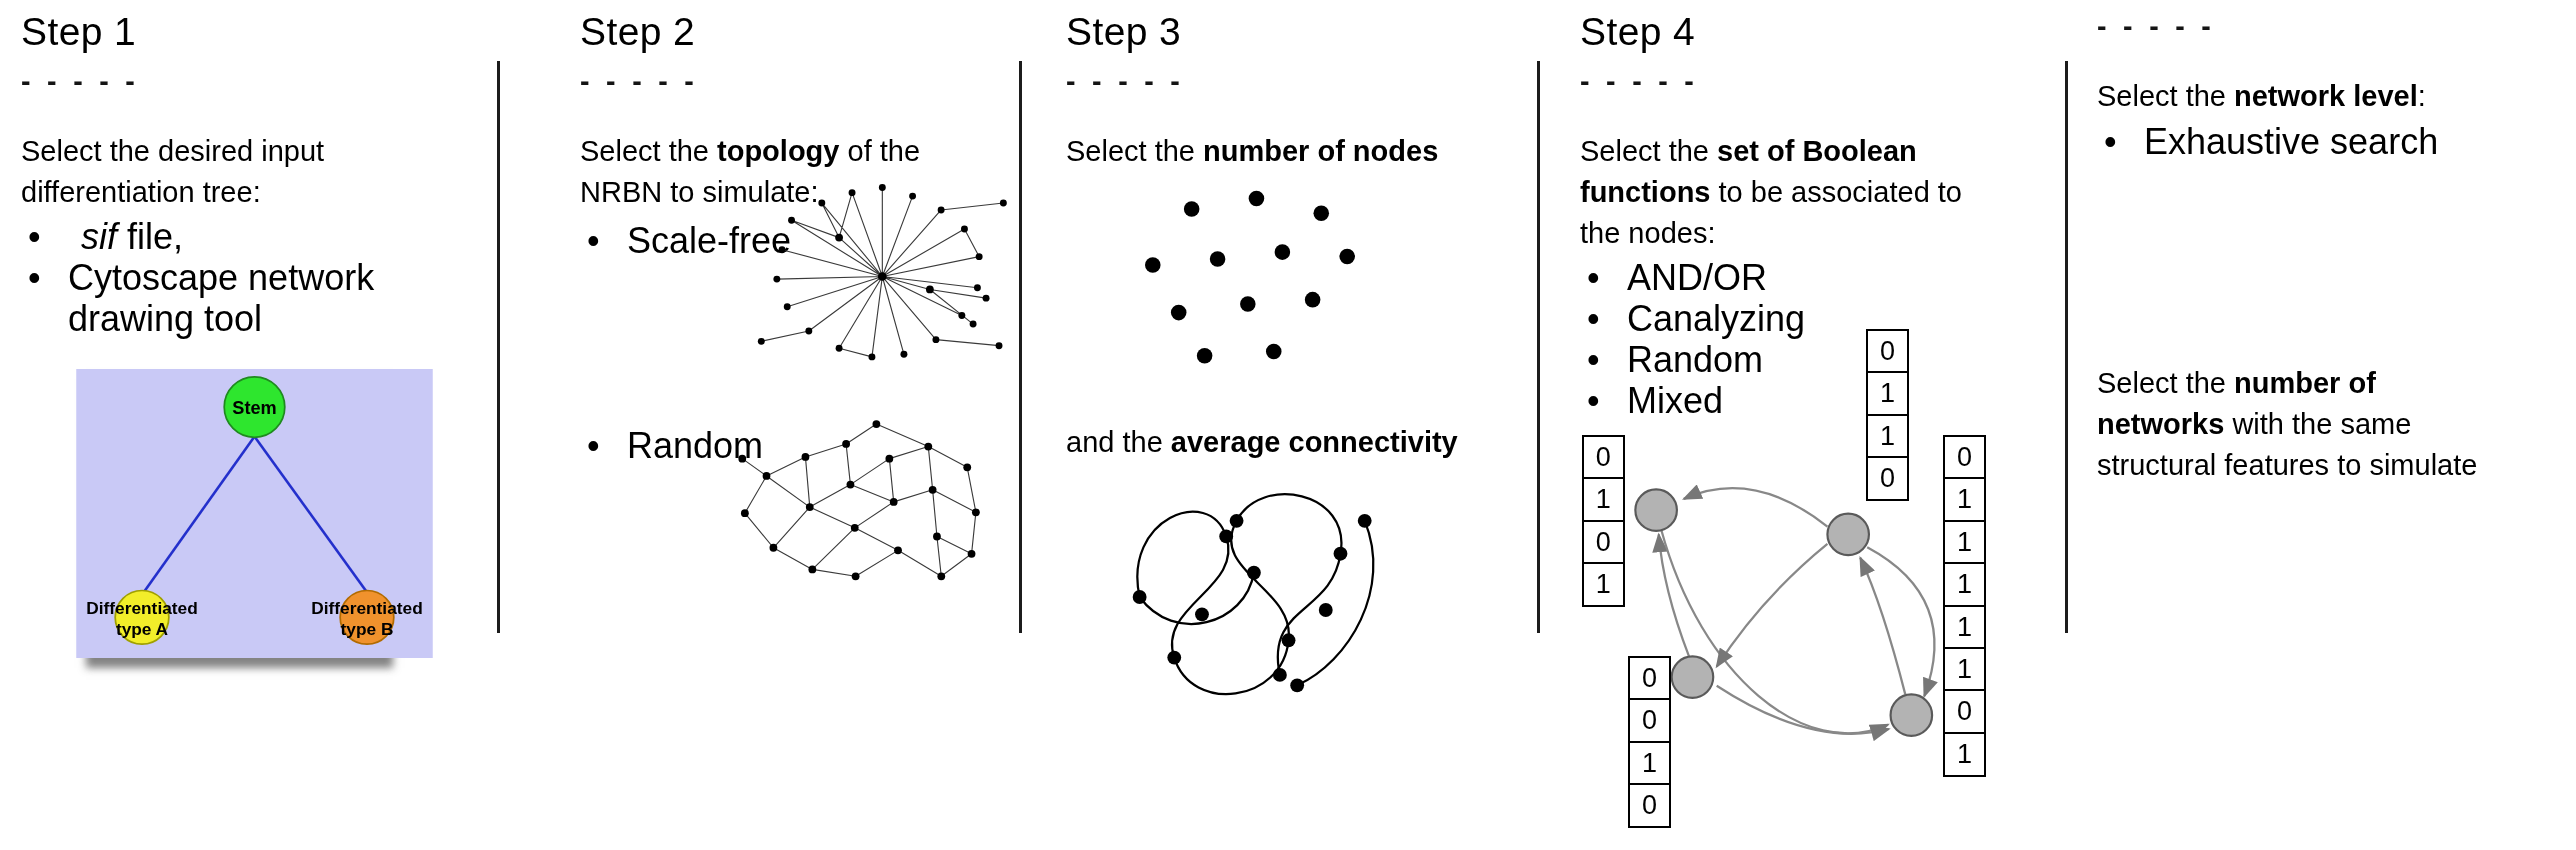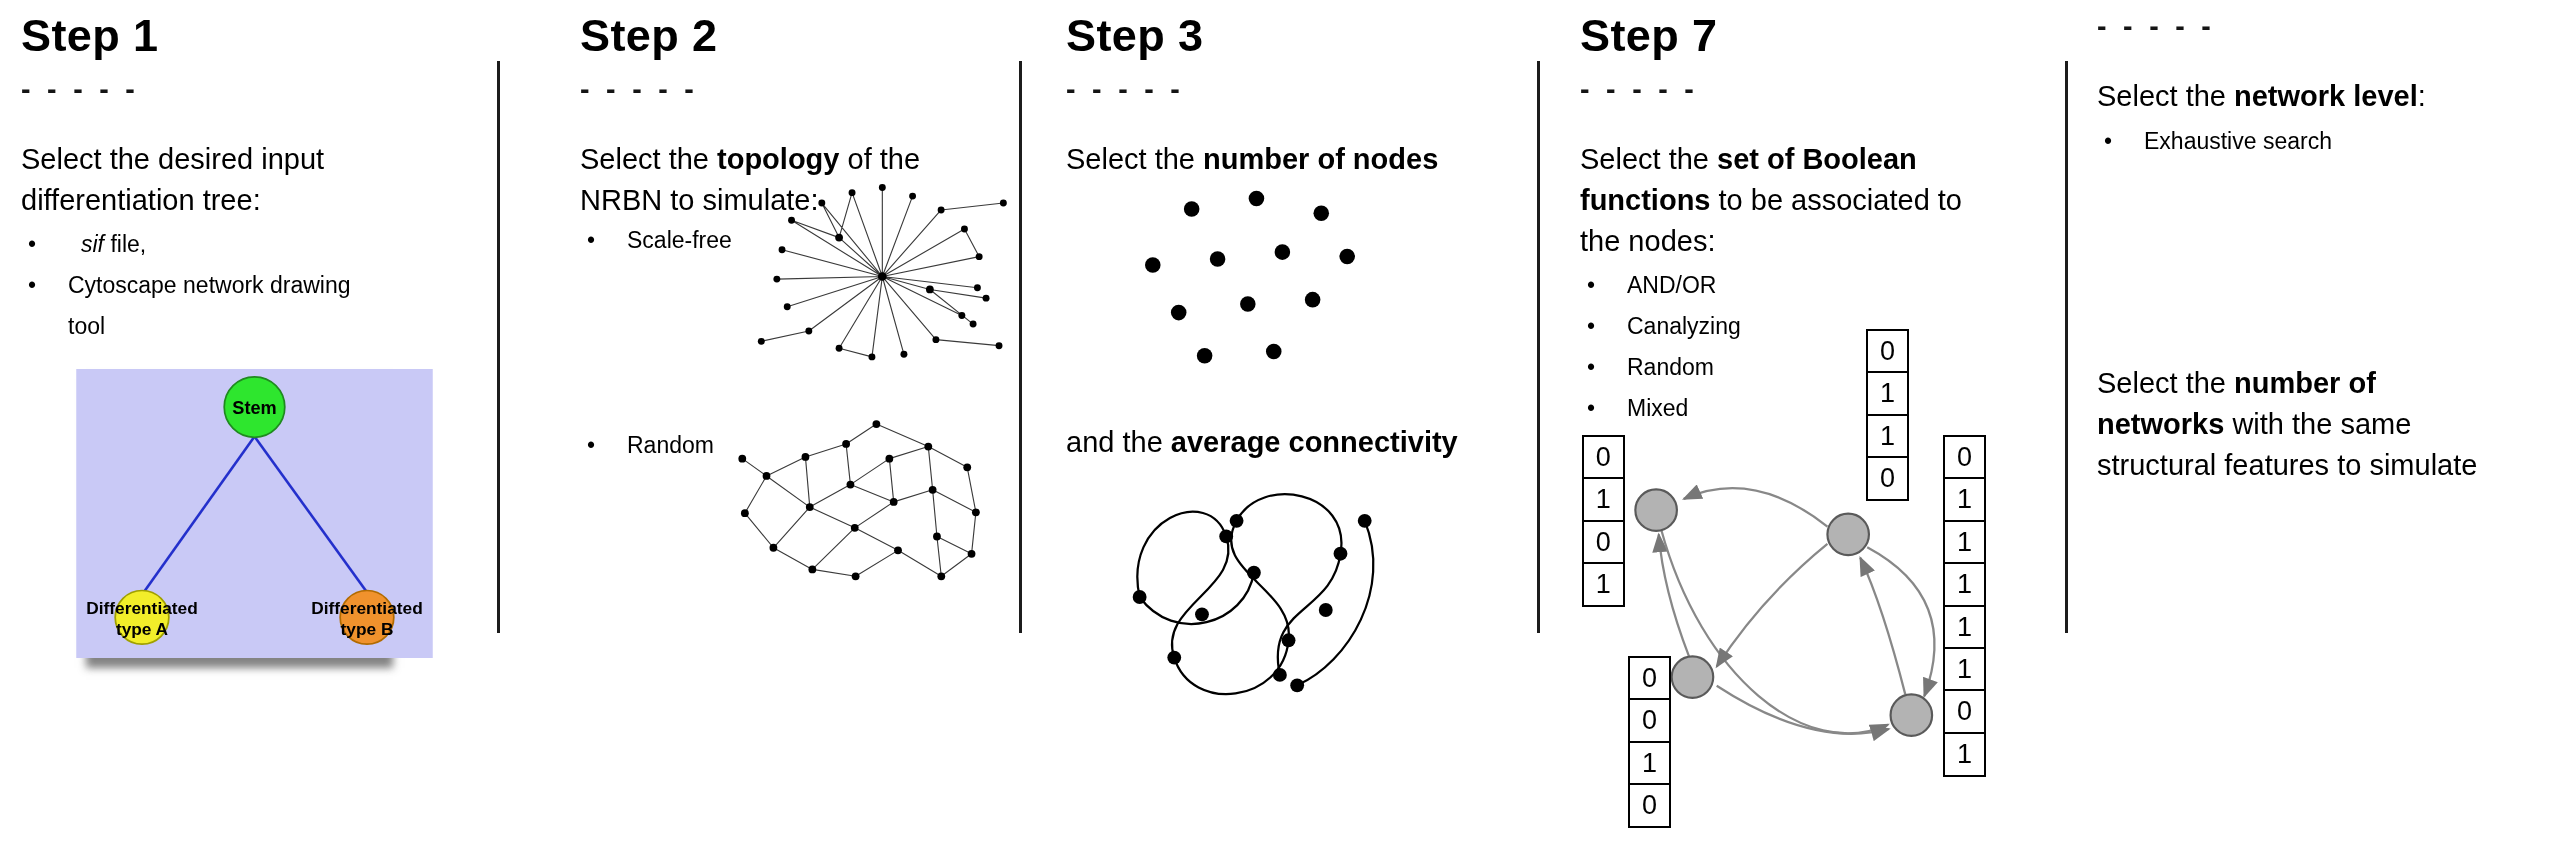--- a/index.html
+++ b/index.html
@@ -8,28 +8,28 @@
     width:2576px; height:851px; position:relative; overflow:hidden;
     font-family:"Liberation Sans", sans-serif; color:#000;
   }
   .col { position:absolute; top:0; height:851px; }
   .s1 { left:21px;   width:478px; }
   .s2 { left:552px;  width:460px;margin-left:28px; }
   .s3 { left:1066px; width:464px; }
   .s4 { left:1580px; width:478px; }
   .s5 { left:2097px; width:467px; }
 
-  .title { font-size:45px; font-weight:700; padding-top:10.4px; letter-spacing:0.4px; }
+  .title { font-size:39px; font-weight:400; padding-top:10.4px; letter-spacing:0.4px; }
   .dashes { font-size:28.6px; font-weight:700; letter-spacing:4.3px; margin-top:10.4px; color:#141414; }
 
   .para { font-size:29px; line-height:41px; }
   .intro { margin-top:33px; }
 
   .bullets { list-style:none; margin-top:3.5px; }
-  .bullet { display:flex; font-size:23px; line-height:41px; }
+  .bullet { display:flex; font-size:36px; line-height:41px; }
   .bullet::before { content:"•"; flex:0 0 40px; padding-left:7px; }
   .btext { flex:1 1 auto; }
 
   .vline { position:absolute; top:61px; height:572px; width:2.6px; background:#1c1c1c; }
 
   
   .tree-panel {
     position:absolute; left:55px; top:369px; width:307px; height:289px;
     box-shadow:10.4px 10.4px 7.8px rgba(110,110,110,0.85);
   }
@@ -241,21 +241,21 @@
         <circle cx="222" cy="252" r="8"></circle>
       <circle cx="112" cy="170" r="8"></circle>
         <circle cx="255" cy="165" r="8"></circle>
     </g>
   </svg>
 </section>
 
 <div class="vline" style="left:1537px"></div>
 
 <section class="col s4">
-  <h2 class="title">Step 7</h2>
+  <h2 class="title">Step 4</h2>
   <div class="dashes">- - - - -</div>
   <p class="para intro" style="width:411px"><span>Select the </span><span style="font-weight: 700;">set of Boolean functions</span><span> to be associated to the nodes:</span></p>
   <ul class="bullets">
     <li class="bullet">
       <span class="btext"><span>AND/OR</span></span>
       </li>
     <li class="bullet">
       <span class="btext"><span>Canalyzing</span></span>
       </li>
     <li class="bullet">

